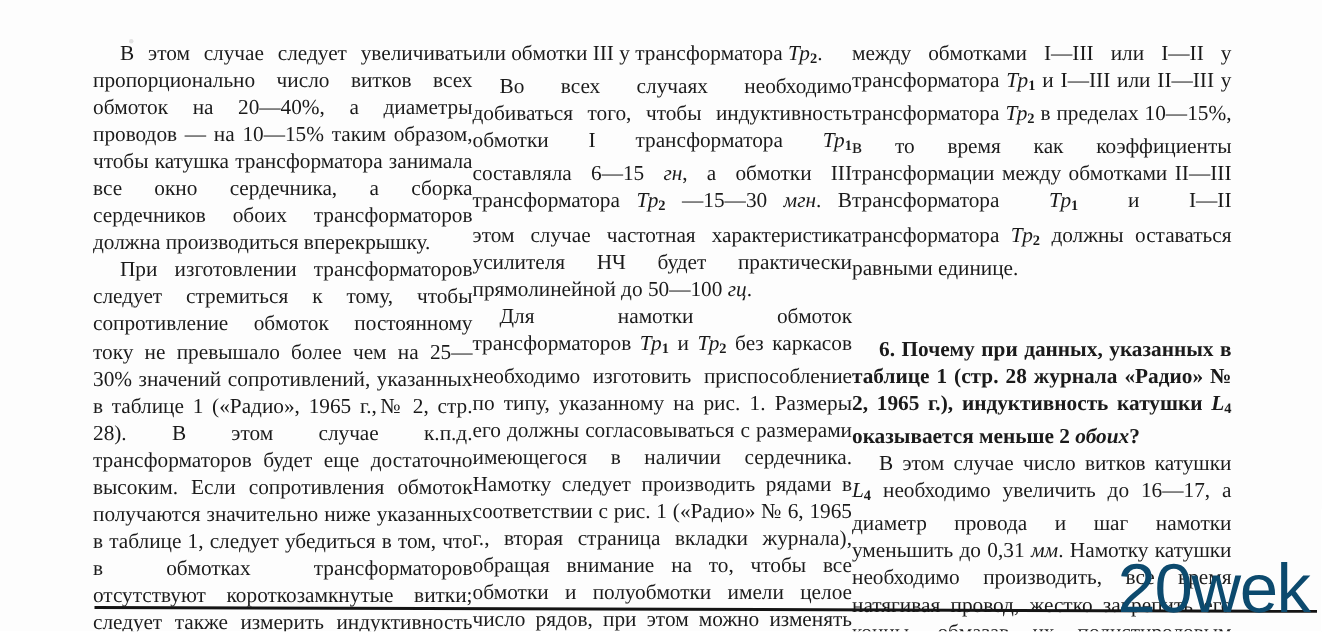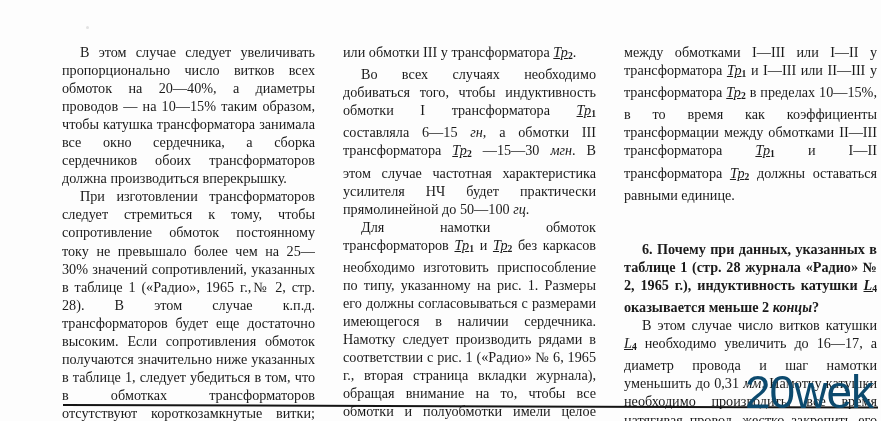--- a/index.html
+++ b/index.html
@@ -12,25 +12,24 @@
     width: 881px;
     height: 421px;
     background: #fdfdfd;
     overflow: hidden;
     font-family: "Liberation Serif", "DejaVu Serif", serif;
     color: #1a1a1a;
   }
   .columns {
     position: absolute;
     left: 62px;
-    top: 43px;
+    top: 27px;
     width: 816px;
     height: 360px;
     display: flex;
-    gap: 28px;
   }
   .col {
     width: 253px;
     flex: 0 0 253px;
   }
   .para {
     margin: 0;
     text-align: justify;
     text-justify: inter-word;
     font-size: 14.2px;
@@ -58,21 +57,20 @@
   sub {
     font-size: 0.68em;
     vertical-align: -0.22em;
     font-style: normal;
     font-weight: bold;
   }
   .math {
     font-style: italic;
     font-family: "Liberation Serif", "DejaVu Serif", serif;
     white-space: nowrap;
-    text-decoration: underline;
   }
   .rule {
     position: absolute;
     left: 63px;
     top: 404px;
     width: 815px;
     height: 2px;
     background: #141414;
     transform: rotate(0.18deg);
     transform-origin: left center;
@@ -116,21 +114,21 @@
 
     <div class="col">
       <p class="para cont">или обмотки III у трансформатора <span class="math">Тр<sub>2</sub></span>.</p>
       <p class="para">Во всех случаях необходимо добиваться того, чтобы индуктивность обмотки I трансформатора <span class="math">Тр<sub>1</sub></span> составляла 6—15 <i>гн</i>, а обмотки III трансформатора <span class="math">Тр<sub>2</sub></span> —15—30 <i>мгн</i>. В этом случае частотная характеристика усилителя НЧ будет практически прямолинейной до 50—100 <i>гц</i>.</p>
       <p class="para">Для намотки обмоток трансформаторов <span class="math">Тр<sub>1</sub></span> и <span class="math">Тр<sub>2</sub></span> без каркасов необходимо изготовить приспособление по типу, указанному на рис. 1. Размеры его должны согласовываться с размерами имеющегося в наличии сердечника. Намотку следует производить рядами в соответствии с рис. 1 («Радио» № 6, 1965 г., вторая страница вкладки журнала), обращая внимание на то, чтобы все обмотки и полуобмотки имели целое число рядов, при этом можно изменять коэффициенты трансформации</p>
     </div>
 
     <div class="col">
       <p class="para cont">между обмотками I—III или I—II у трансформатора <span class="math">Тр<sub>1</sub></span> и I—III или II—III у трансформатора <span class="math">Тр<sub>2</sub></span> в пределах 10—15%, в то время как коэффициенты трансформации между обмотками II—III трансформатора <span class="math">Тр<sub>1</sub></span> и I—II трансформатора <span class="math">Тр<sub>2</sub></span> должны оставаться равными единице.</p>
       <div class="spacer-line"></div>
-      <p class="heading">6. Почему при данных, указанных в таблице 1 (стр. 28 журнала «Радио» № 2, 1965 г.), индуктивность катушки <span class="math">L<sub>4</sub></span> оказывается меньше 2 <i>концы</i>?</p>
+      <p class="heading">6. Почему при данных, указанных в таблице 1 (стр. 28 журнала «Радио» № 2, 1965 г.), индуктивность катушки <span class="math">L<sub>4</sub></span> оказывается меньше 2 <i>обоих</i>?</p>
       <p class="para">В этом случае число витков катушки <span class="math">L<sub>4</sub></span> необходимо увеличить до 16—17, а диаметр провода и шаг намотки уменьшить до 0,31 <i>мм</i>. Намотку катушки необходимо производить, все время натягивая провод, жестко закрепить его концы, обмазав их полистироловым клеем, и дать просохнуть.</p>
     </div>
 
   </div>
 
   <div class="rule"></div>
 
   <div class="watermark">20wek</div>
 
 </div>

